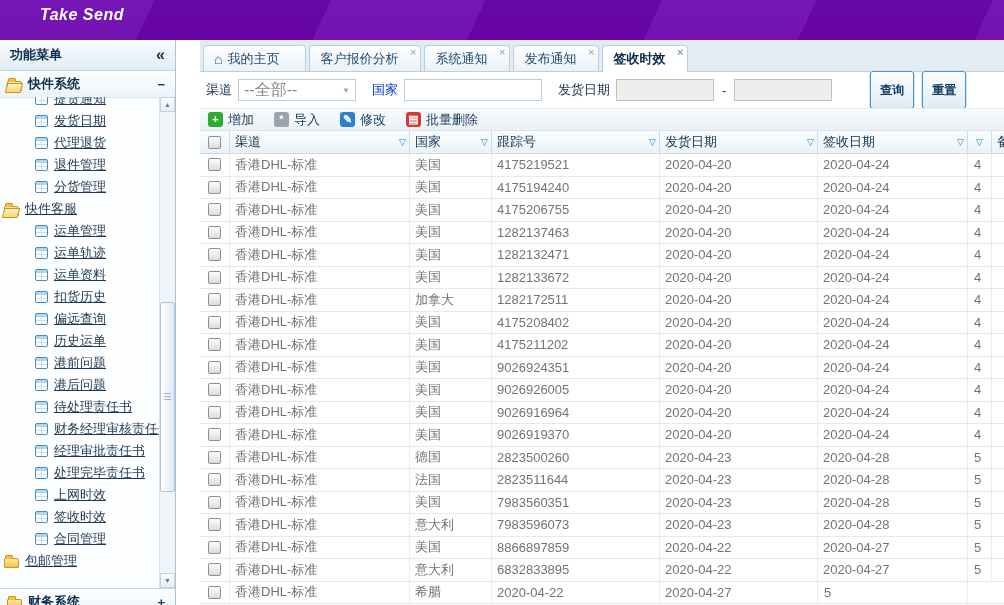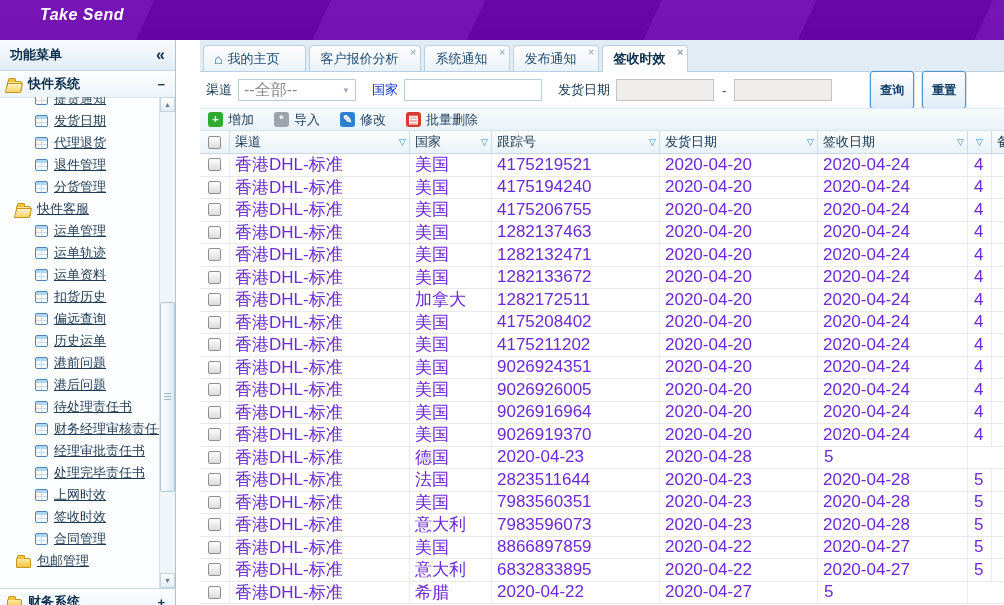--- a/index.html
+++ b/index.html
@@ -20,21 +20,21 @@
     font-size:13px; font-weight:bold; color:#0D2F4E; }
   .sb-collapse { margin-left:auto; font-size:16px; font-weight:bold; color:#0D2F4E; cursor:pointer; }
   .sb-section { height:26px; display:flex; align-items:center; gap:6px; padding:0 10px 0 7px;
     background:linear-gradient(#FCFEFF,#ECF4FA); border-bottom:1px solid #D9E6EF;
     font-size:13px; font-weight:bold; color:#0D2F4E; }
   .sb-toggle { margin-left:auto; font-weight:bold; color:#123a5c; font-size:13px; }
 
   .menu { position:absolute; left:0; top:57px; right:16px; bottom:17px; overflow:hidden; }
   .m-row { height:22px; display:flex; align-items:center; gap:6px; font-size:13px; color:#1E3A52; cursor:pointer; }
   .m-leaf { padding-left:35px; }
-  .m-folder { padding-left:16px; }
+  .m-folder { padding-left:4px; }
   .m-row.clipped { margin-top:-9px; }
   .m-label { white-space:nowrap;text-decoration:underline; }
 
   .icon-table { flex:none; width:13px; height:12px; box-sizing:border-box; border:1px solid #4E88B9; border-radius:2px;
     background-color:#fff;
     background-image:linear-gradient(#AFD7F0,#AFD7F0),linear-gradient(#C5DFF0,#C5DFF0),linear-gradient(#C5DFF0,#C5DFF0);
     background-size:100% 3px,1px 100%,100% 1px; background-position:0 0,5px 0,0 6px; background-repeat:no-repeat; }
   .icon-folder { flex:none; width:15px; height:10px; box-sizing:border-box; position:relative; margin-top:3px;
     background:linear-gradient(#FFE8A0,#F5C23E); border:1px solid #C6961F; border-radius:1px 2px 1px 1px; }
   .icon-folder::before { content:""; position:absolute; left:0; top:-4px; width:6px; height:3px;
@@ -103,21 +103,21 @@
   .hcell { display:flex; align-items:center; border-right:1px solid #CBDCE8; padding:0 3px 0 5px;
     box-sizing:border-box; overflow:hidden; white-space:nowrap; }
   .hcell.col-checkbox { justify-content:center; padding:0; }
   .hcell.col-days { justify-content:center; padding:0; }
   .hcell.col-note { border-right:none; }
   .sort { margin-left:auto; color:#1E86C8; font-size:9px; }
   .col-days .sort { margin-left:0; }
 
   .tbody { position:absolute; left:0; right:0; top:114px; bottom:0; overflow:hidden; }
   .trow { height:22.5px; box-sizing:border-box; border-bottom:1px solid #E8E8E8; background:#fff;
-    font-size:17px; color:#6d28d9; }
+    font-size:13px; color:#737373; }
   .tcell { display:flex; align-items:center; border-right:1px solid #ECECEC; padding-left:5px;
     box-sizing:border-box; overflow:hidden; white-space:nowrap; }
   .tcell.col-checkbox { justify-content:center; padding:0; }
   .tcell.col-days { padding-left:6px; }
   .tcell.col-note { border-right:none; }
 
   .cb { width:13px; height:13px; box-sizing:border-box; border:1px solid #8F8F8F; border-radius:2px;
     background:linear-gradient(#FDFDFD,#DCDCDC); cursor:pointer; }
 </style>
 </head>
@@ -497,20 +497,21 @@
           <div class="tcell col-sign_date">2020-04-24</div>
           <div class="tcell col-days">4</div>
           <div class="tcell col-note"></div>
         </div>
         <div class="trow">
           <div class="tcell col-checkbox">
             <span class="cb"></span>
           </div>
           <div class="tcell col-channel">香港DHL-标准</div>
           <div class="tcell col-country">德国</div>
+          <div class="tcell col-tracking">2823500260</div>
           <div class="tcell col-ship_date">2020-04-23</div>
           <div class="tcell col-sign_date">2020-04-28</div>
           <div class="tcell col-days">5</div>
           <div class="tcell col-note"></div>
         </div>
         <div class="trow">
           <div class="tcell col-checkbox">
             <span class="cb"></span>
           </div>
           <div class="tcell col-channel">香港DHL-标准</div>

